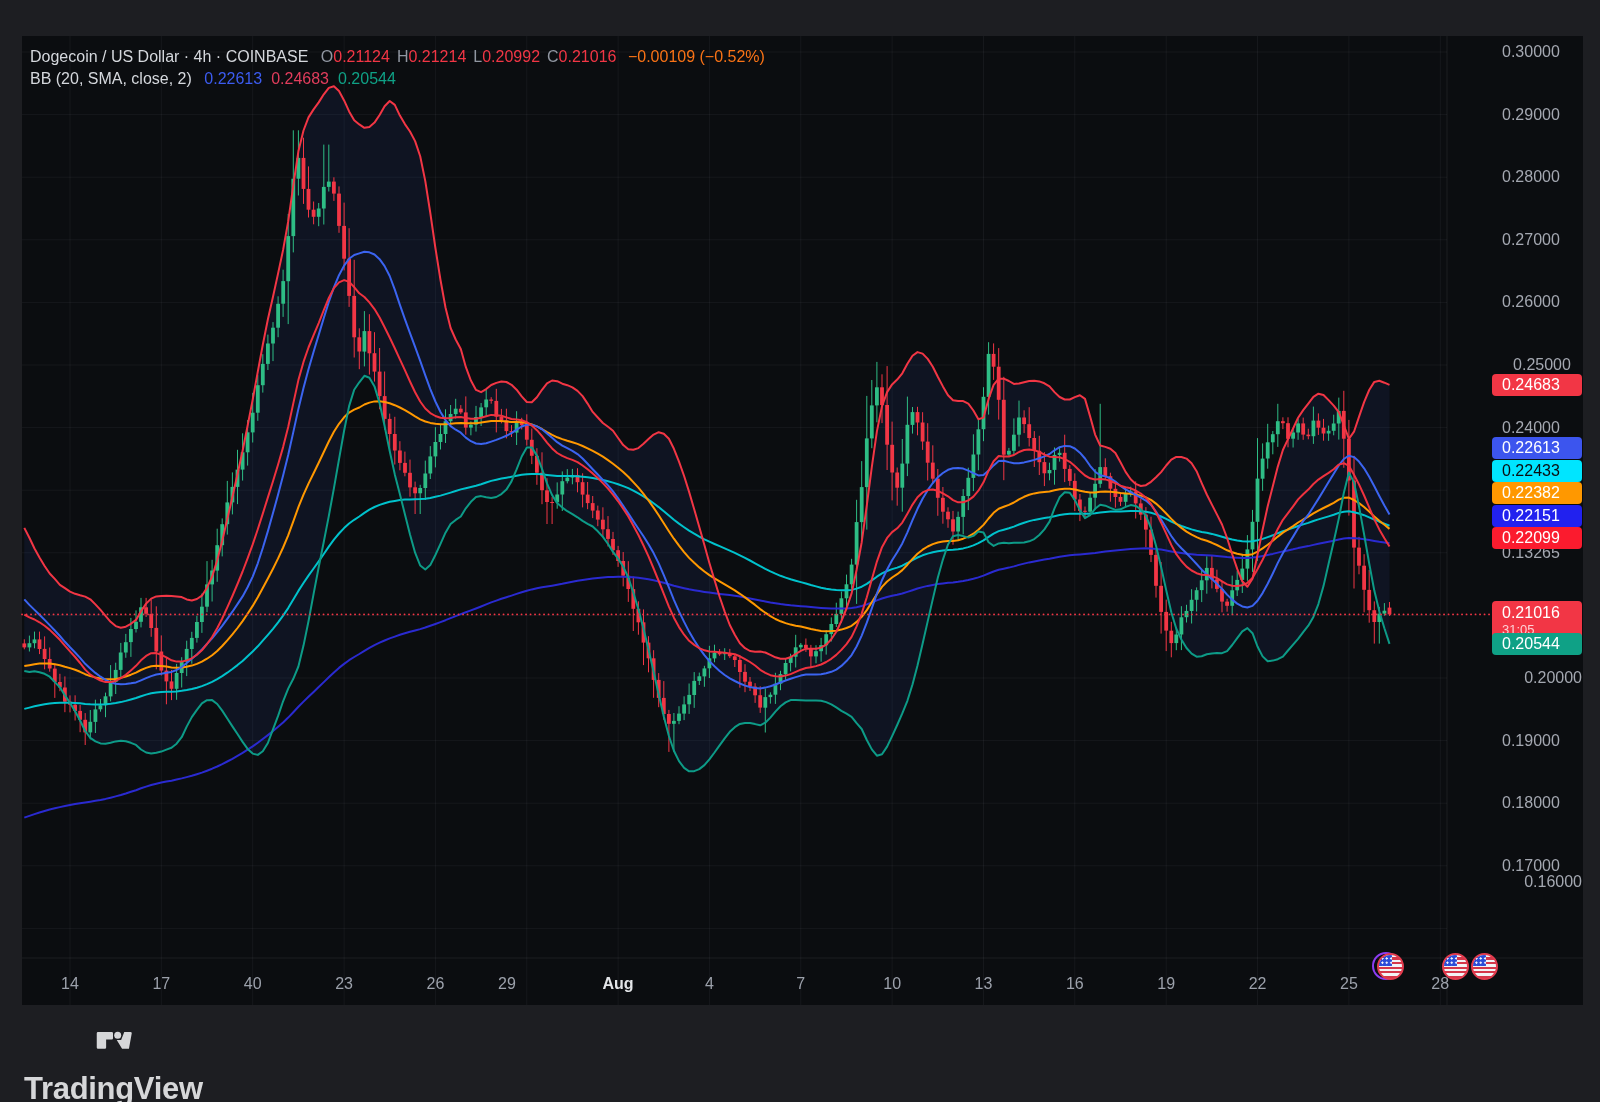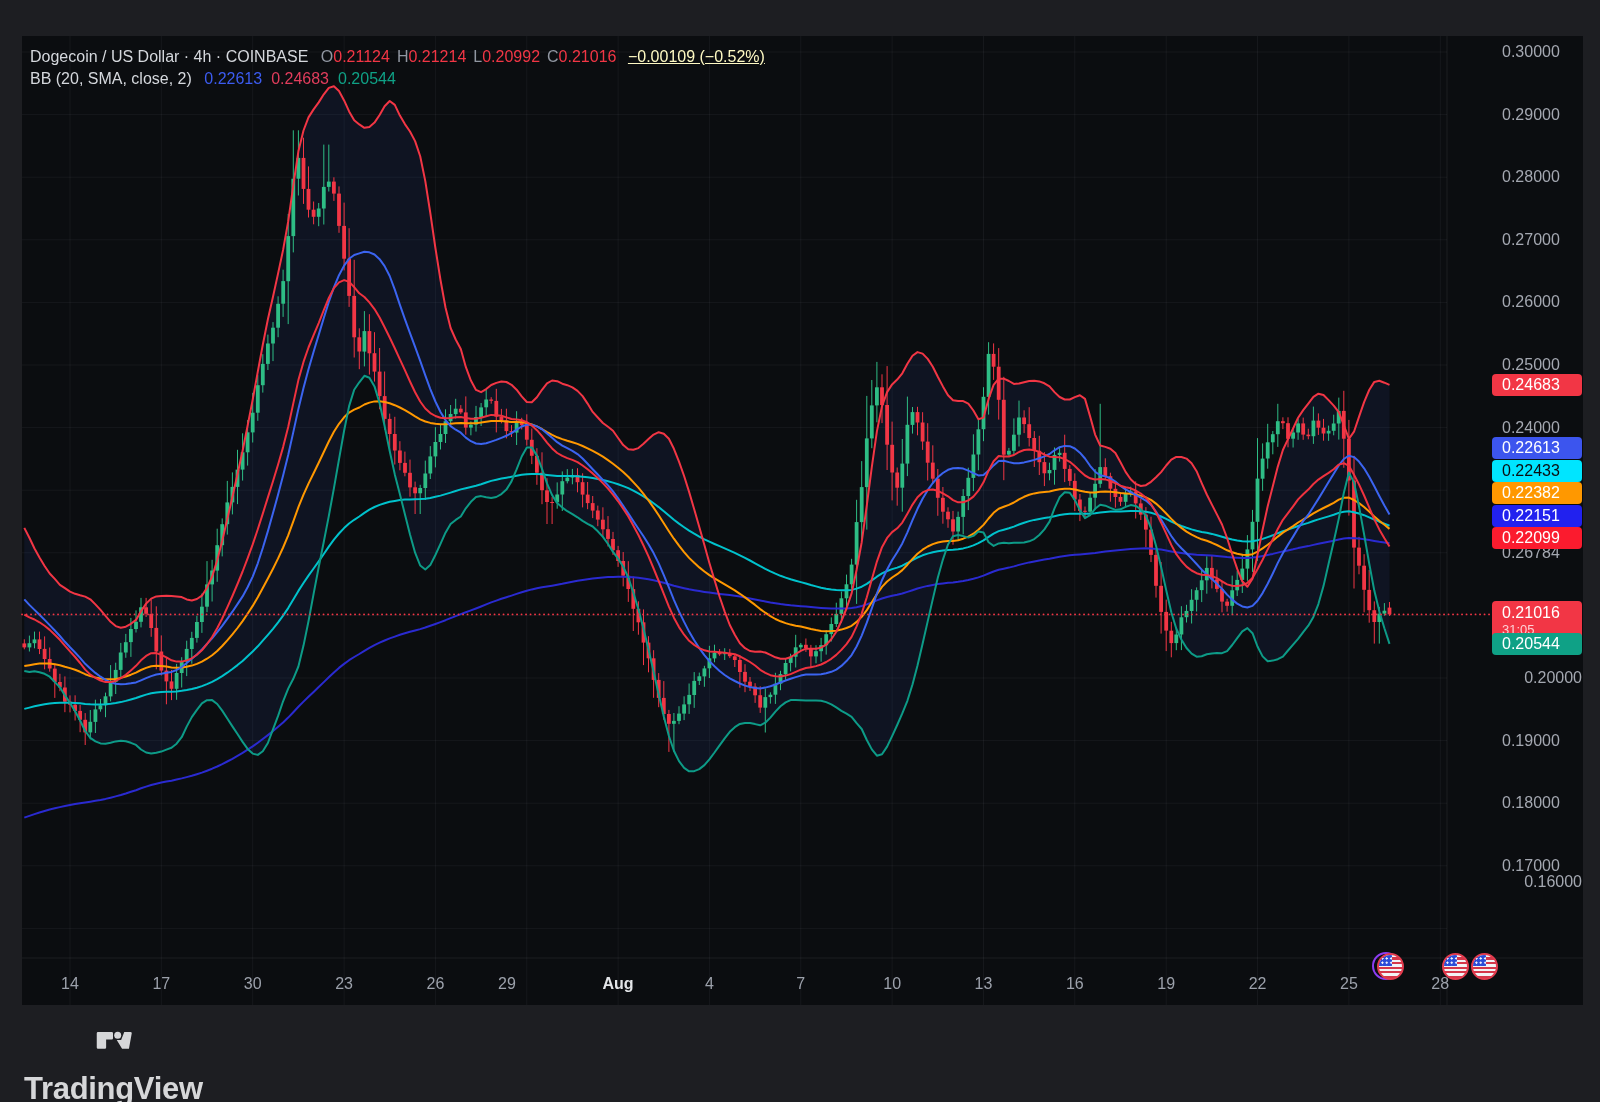--- a/index.html
+++ b/index.html
@@ -641,57 +641,57 @@
         <polyline points="24.3,527.9 29.4,537.7 34.5,548.5 39.5,557.4 44.6,566.0 49.7,573.5 54.8,578.9 59.9,584.8 64.9,588.1 70.0,591.6 75.1,593.8 80.1,595.3 85.2,596.6 90.3,599.3 95.4,604.4 100.5,609.9 105.5,615.9 110.6,621.8 115.7,626.1 120.8,627.7 125.8,626.7 130.9,623.8 136.0,619.9 141.0,611.2 146.1,603.6 151.2,598.6 156.3,596.4 161.3,595.9 166.4,595.8 171.5,596.1 176.6,596.4 181.7,597.1 186.7,599.4 191.8,600.5 196.9,599.0 201.9,595.7 207.0,587.7 212.1,576.7 217.2,560.3 222.2,540.9 227.3,519.1 232.4,497.0 237.5,474.2 242.6,450.8 247.6,425.8 252.7,399.6 257.8,371.6 262.8,344.7 267.9,319.2 273.0,296.8 278.1,273.4 283.1,249.9 288.2,221.4 293.3,185.4 298.4,151.3 303.5,130.5 308.5,117.4 313.6,109.4 318.7,102.4 323.8,94.3 328.8,87.9 333.9,86.3 339.0,91.1 344.1,100.4 349.1,111.4 354.2,120.2 359.3,124.4 364.4,127.8 369.4,126.9 374.5,122.6 379.6,115.0 384.6,106.2 389.7,101.0 394.8,104.9 399.9,115.6 404.9,124.1 410.0,131.5 415.1,141.1 420.2,156.3 425.3,181.1 430.3,213.0 435.4,248.0 440.5,280.0 445.5,307.5 450.6,328.0 455.7,339.5 460.8,349.0 465.8,366.9 470.9,380.6 476.0,389.9 481.1,392.2 486.2,389.1 491.2,385.0 496.3,382.9 501.4,381.5 506.4,382.0 511.5,384.8 516.6,389.7 521.7,396.4 526.8,402.0 531.8,402.3 536.9,397.2 542.0,389.8 547.0,383.4 552.1,380.5 557.2,381.2 562.3,383.7 567.3,385.2 572.4,387.4 577.5,390.9 582.6,396.1 587.6,403.6 592.7,411.9 597.8,417.5 602.9,423.0 608.0,426.8 613.0,430.7 618.1,438.0 623.2,445.1 628.3,449.3 633.3,449.7 638.4,448.1 643.5,443.8 648.5,439.1 653.6,434.6 658.7,432.2 663.8,433.7 668.9,438.8 673.9,448.8 679.0,461.7 684.1,476.0 689.1,491.9 694.2,509.2 699.3,527.0 704.4,545.1 709.4,562.9 714.5,580.0 719.6,596.7 724.7,611.6 729.8,625.0 734.8,634.8 739.9,643.2 745.0,648.2 750.0,651.0 755.1,651.7 760.2,651.6 765.3,652.5 770.4,654.9 775.4,657.3 780.5,658.8 785.6,658.7 790.6,657.2 795.7,654.0 800.8,650.8 805.9,648.7 810.9,648.7 816.0,648.8 821.1,647.6 826.2,644.6 831.3,639.2 836.3,631.7 841.4,621.0 846.5,608.5 851.6,593.4 856.6,569.8 861.7,542.2 866.8,505.4 871.8,467.2 876.9,431.4 882.0,406.1 887.1,392.1 892.1,384.4 897.2,379.6 902.3,373.3 907.4,363.7 912.5,355.7 917.5,352.1 922.6,353.6 927.7,358.9 932.8,366.8 937.8,376.8 942.9,386.4 948.0,395.2 953.0,400.3 958.1,401.0 963.2,401.1 968.3,403.7 973.4,410.5 978.4,419.2 983.5,417.6 988.6,398.9 993.6,384.8 998.7,378.7 1003.8,378.7 1008.9,381.0 1013.9,383.9 1019.0,383.5 1024.1,382.2 1029.2,381.1 1034.3,380.7 1039.3,381.4 1044.4,383.3 1049.5,386.4 1054.5,392.1 1059.6,397.0 1064.7,399.5 1069.8,399.5 1074.8,397.1 1079.9,395.2 1085.0,398.9 1090.1,416.4 1095.1,434.6 1100.2,445.5 1105.3,446.9 1110.4,448.8 1115.4,453.1 1120.5,462.3 1125.6,471.9 1130.7,479.2 1135.7,483.9 1140.8,486.0 1145.9,485.2 1151.0,481.8 1156.0,477.3 1161.1,472.1 1166.2,465.5 1171.3,459.7 1176.3,456.9 1181.4,457.0 1186.5,458.6 1191.6,463.3 1196.6,471.2 1201.7,483.2 1206.8,494.5 1211.9,504.6 1216.9,514.4 1222.0,524.5 1227.1,538.0 1232.2,554.2 1237.2,568.9 1242.3,581.3 1247.4,586.8 1252.5,578.6 1257.5,554.8 1262.6,529.8 1267.7,506.2 1272.8,486.2 1277.8,466.6 1282.9,450.0 1288.0,439.1 1293.1,428.5 1298.1,417.7 1303.2,410.1 1308.3,403.6 1313.4,396.8 1318.4,393.7 1323.5,395.0 1328.6,400.1 1333.7,405.6 1338.8,412.2 1343.8,425.0 1348.9,438.8 1354.0,431.7 1359.0,416.9 1364.1,402.1 1369.2,390.0 1374.3,381.9 1379.3,380.8 1384.4,382.7 1389.5,384.8 " fill="none" stroke="#f23645" stroke-width="2" stroke-linejoin="round"></polyline>
         <polyline points="24.3,670.9 29.4,672.0 34.5,671.3 39.5,672.2 44.6,673.8 49.7,676.7 54.8,682.1 59.9,687.3 64.9,695.4 70.0,702.9 75.1,711.3 80.1,720.5 85.2,731.0 90.3,737.9 95.4,741.3 100.5,743.4 105.5,743.8 110.6,742.8 115.7,741.4 120.8,740.7 125.8,741.2 130.9,742.8 136.0,744.9 141.0,749.5 146.1,752.5 151.2,753.5 156.3,752.7 161.3,751.6 166.4,749.6 171.5,747.7 176.6,743.7 181.7,737.2 186.7,726.6 191.8,717.1 196.9,709.9 201.9,703.4 207.0,700.2 212.1,700.1 217.2,704.0 222.2,710.6 227.3,718.5 232.4,726.4 237.5,734.0 242.6,741.9 247.6,748.9 252.7,753.6 257.8,754.9 262.8,751.3 267.9,743.0 273.0,729.4 278.1,715.9 283.1,701.3 288.2,688.6 293.3,678.8 298.4,666.5 303.5,645.6 308.5,621.2 313.6,593.9 318.7,567.3 323.8,541.7 328.8,516.1 333.9,488.4 339.0,459.3 344.1,430.7 349.1,406.1 354.2,389.8 359.3,382.3 364.4,375.8 369.4,377.7 374.5,386.4 379.6,403.3 384.6,426.0 389.7,451.0 394.8,474.4 399.9,494.2 404.9,514.2 410.0,534.6 415.1,552.7 420.2,565.5 425.3,569.5 430.3,565.1 435.4,555.0 440.5,543.9 445.5,532.7 450.6,524.1 455.7,519.9 460.8,516.5 465.8,508.3 470.9,501.8 476.0,497.1 481.1,496.1 486.2,497.3 491.2,498.1 496.3,497.0 501.4,494.1 506.4,489.6 511.5,481.4 516.6,469.4 521.7,456.5 526.8,447.6 531.8,447.4 536.9,455.6 542.0,468.8 547.0,483.3 552.1,495.1 557.2,503.1 562.3,507.6 567.3,511.2 572.4,514.1 577.5,517.3 582.6,520.9 587.6,523.8 592.7,526.5 597.8,531.3 602.9,536.9 608.0,544.0 613.0,551.9 618.1,558.6 623.2,566.7 628.3,577.5 633.3,592.5 638.4,609.2 643.5,628.8 648.5,649.3 653.6,671.7 658.7,694.5 663.8,716.4 668.9,736.0 673.9,750.7 679.0,761.1 684.1,767.9 689.1,771.3 694.2,771.2 699.3,769.1 704.4,765.1 709.4,759.3 714.5,752.5 719.6,745.3 724.7,738.3 729.8,731.8 734.8,727.2 739.9,723.9 745.0,722.9 750.0,723.1 755.1,724.1 760.2,725.3 765.3,722.7 770.4,717.6 775.4,711.6 780.5,706.3 785.6,702.4 790.6,700.1 795.7,700.1 800.8,700.3 805.9,700.5 810.9,700.4 816.0,700.4 821.1,700.8 826.2,702.1 831.3,704.4 836.3,707.4 841.4,710.9 846.5,713.7 851.6,716.8 856.6,723.2 861.7,729.0 866.8,740.0 871.8,749.4 876.9,755.7 882.0,754.3 887.1,746.6 892.1,736.1 897.2,725.0 902.3,713.4 907.4,700.8 912.5,684.5 917.5,665.4 922.6,643.7 927.7,621.4 932.8,599.1 937.8,577.7 942.9,559.6 948.0,544.5 953.0,536.2 958.1,535.1 963.2,536.1 968.3,537.6 973.4,535.9 978.4,531.5 983.5,532.5 988.6,542.3 993.6,545.9 998.7,543.4 1003.8,542.8 1008.9,543.2 1013.9,542.8 1019.0,542.8 1024.1,542.5 1029.2,541.3 1034.3,539.1 1039.3,535.0 1044.4,529.4 1049.5,521.6 1054.5,508.4 1059.6,497.3 1064.7,492.3 1069.8,492.7 1074.8,499.9 1079.9,510.1 1085.0,518.1 1090.1,515.1 1095.1,508.8 1100.2,504.8 1105.3,505.7 1110.4,507.9 1115.4,509.9 1120.5,509.3 1125.6,506.9 1130.7,505.1 1135.7,505.9 1140.8,509.3 1145.9,515.9 1151.0,528.0 1156.0,545.7 1161.1,567.1 1166.2,590.1 1171.3,612.2 1176.3,628.7 1181.4,639.5 1186.5,648.0 1191.6,653.7 1196.6,656.7 1201.7,656.2 1206.8,654.3 1211.9,653.4 1216.9,653.0 1222.0,653.2 1227.1,651.1 1232.2,645.0 1237.2,638.2 1242.3,631.4 1247.4,628.1 1252.5,633.2 1257.5,646.5 1262.6,656.4 1267.7,661.3 1272.8,660.6 1277.8,659.2 1282.9,656.6 1288.0,650.5 1293.1,644.6 1298.1,638.9 1303.2,632.1 1308.3,625.7 1313.4,616.9 1318.4,604.1 1323.5,586.1 1328.6,563.8 1333.7,541.8 1338.8,518.6 1343.8,493.0 1348.9,472.6 1354.0,482.4 1359.0,506.2 1364.1,534.4 1369.2,563.5 1374.3,590.6 1379.3,611.2 1384.4,628.2 1389.5,643.9 " fill="none" stroke="#0d9b87" stroke-width="2" stroke-linejoin="round"></polyline>
       </g>
       <line x1="22" y1="614.4" x2="1492" y2="614.4" stroke="#f23645" stroke-width="1.8" stroke-dasharray="0.1 4.4" stroke-linecap="round"></line>
     </svg>
 
   <div class="legend">
     <div class="legend-row" id="legend-row-symbol">
       <span class="lab">Dogecoin / US Dollar · 4h · COINBASE</span>
       <span id="ohlc-container"><span class="ohlc-l">O</span><span class="ohlc-v" style="color: rgb(242, 54, 69);">0.21124</span><span class="ohlc-l">H</span><span class="ohlc-v" style="color: rgb(242, 54, 69);">0.21214</span><span class="ohlc-l">L</span><span class="ohlc-v" style="color: rgb(242, 54, 69);">0.20992</span><span class="ohlc-l">C</span><span class="ohlc-v" style="color: rgb(242, 54, 69);">0.21016</span></span>
-      <span class="v" id="change-value" style="color: #fef9c3; text-decoration: underline;">−0.00109 (−0.52%)</span>
+      <span class="v" id="change-value" style="color: #f97316;">−0.00109 (−0.52%)</span>
     </div>
     <div class="legend-row" id="legend-row-bb">
       <span class="lab">BB (20, SMA, close, 2)</span>
       <span id="bb-values"><span class="v" style="color: rgb(60, 92, 240);">0.22613</span><span class="v" style="color: rgb(225, 61, 92);">0.24683</span><span class="v" style="color: rgb(15, 161, 134);">0.20544</span></span>
     </div>
   </div>
 
   <div id="price-scale">
       <div class="pscale-label" style="top: 43px;">0.30000</div>
       <div class="pscale-label" style="top: 105.6px;">0.29000</div>
       <div class="pscale-label" style="top: 168.2px;">0.28000</div>
       <div class="pscale-label" style="top: 230.8px;">0.27000</div>
       <div class="pscale-label" style="top: 293.4px;">0.26000</div>
-      <div class="pscale-label" style="top: 356px;">0.25000</div>
+      <div class="pscale-label" style="top: 356px; text-align: center;">0.25000</div>
       <div class="pscale-label" style="top: 418.6px;">0.24000</div>
       <div class="pscale-label" style="top: 481.2px;">0.23000</div>
-      <div class="pscale-label" style="top: 543.8px;">0.26784</div>
+      <div class="pscale-label" style="top: 543.8px;">0.13265</div>
       <div class="pscale-label" style="top: 606.4px;">0.21000</div>
       <div class="pscale-label" style="top: 669px; text-align: right;">0.20000</div>
       <div class="pscale-label" style="top: 731.6px;">0.19000</div>
       <div class="pscale-label" style="top: 794.2px;">0.18000</div>
       <div class="pscale-label" style="top: 856.8px;">0.17000</div>
       <div class="pscale-label" style="top: 873px; text-align: right;">0.16000</div>
       <div class="axis-badge" style="background: rgb(242, 54, 69); top: 374px;"><span>0.24683</span></div>
       <div class="axis-badge" style="background: rgb(60, 85, 238); top: 437px;"><span>0.22613</span></div>
       <div class="axis-badge" style="background: rgb(0, 229, 255); color: rgb(11, 13, 16); top: 459.5px;"><span>0.22433</span></div>
       <div class="axis-badge" style="background: rgb(255, 152, 0); top: 482px;"><span>0.22382</span></div>
       <div class="axis-badge" style="background: rgb(33, 33, 239); top: 504.5px;"><span>0.22151</span></div>
       <div class="axis-badge" style="background: rgb(251, 27, 46); top: 527px;"><span>0.22099</span></div>
       <div class="axis-badge tall" style="background: rgb(242, 54, 69); top: 601px;"><span>0.21016</span><span class="cd">31:05</span></div>
       <div class="axis-badge" style="background: rgb(15, 161, 134); top: 633px;"><span>0.20544</span></div>
     </div>
   <div id="time-scale">
       <div class="tscale-label" style="left: 70px;">14</div>
       <div class="tscale-label" style="left: 161.35px;">17</div>
-      <div class="tscale-label" style="left: 252.7px;">30</div>
+      <div class="tscale-label" style="left: 252.7px;">40</div>
       <div class="tscale-label" style="left: 344.05px;">23</div>
       <div class="tscale-label" style="left: 435.4px;">26</div>
       <div class="tscale-label" style="left: 507px;">29</div>
       <div class="tscale-label bold" style="left: 618.1px;">Aug</div>
       <div class="tscale-label" style="left: 709.45px;">4</div>
       <div class="tscale-label" style="left: 800.8px;">7</div>
       <div class="tscale-label" style="left: 892.15px;">10</div>
       <div class="tscale-label" style="left: 983.5px;">13</div>
       <div class="tscale-label" style="left: 1074.85px;">16</div>
       <div class="tscale-label" style="left: 1166.2px;">19</div>

